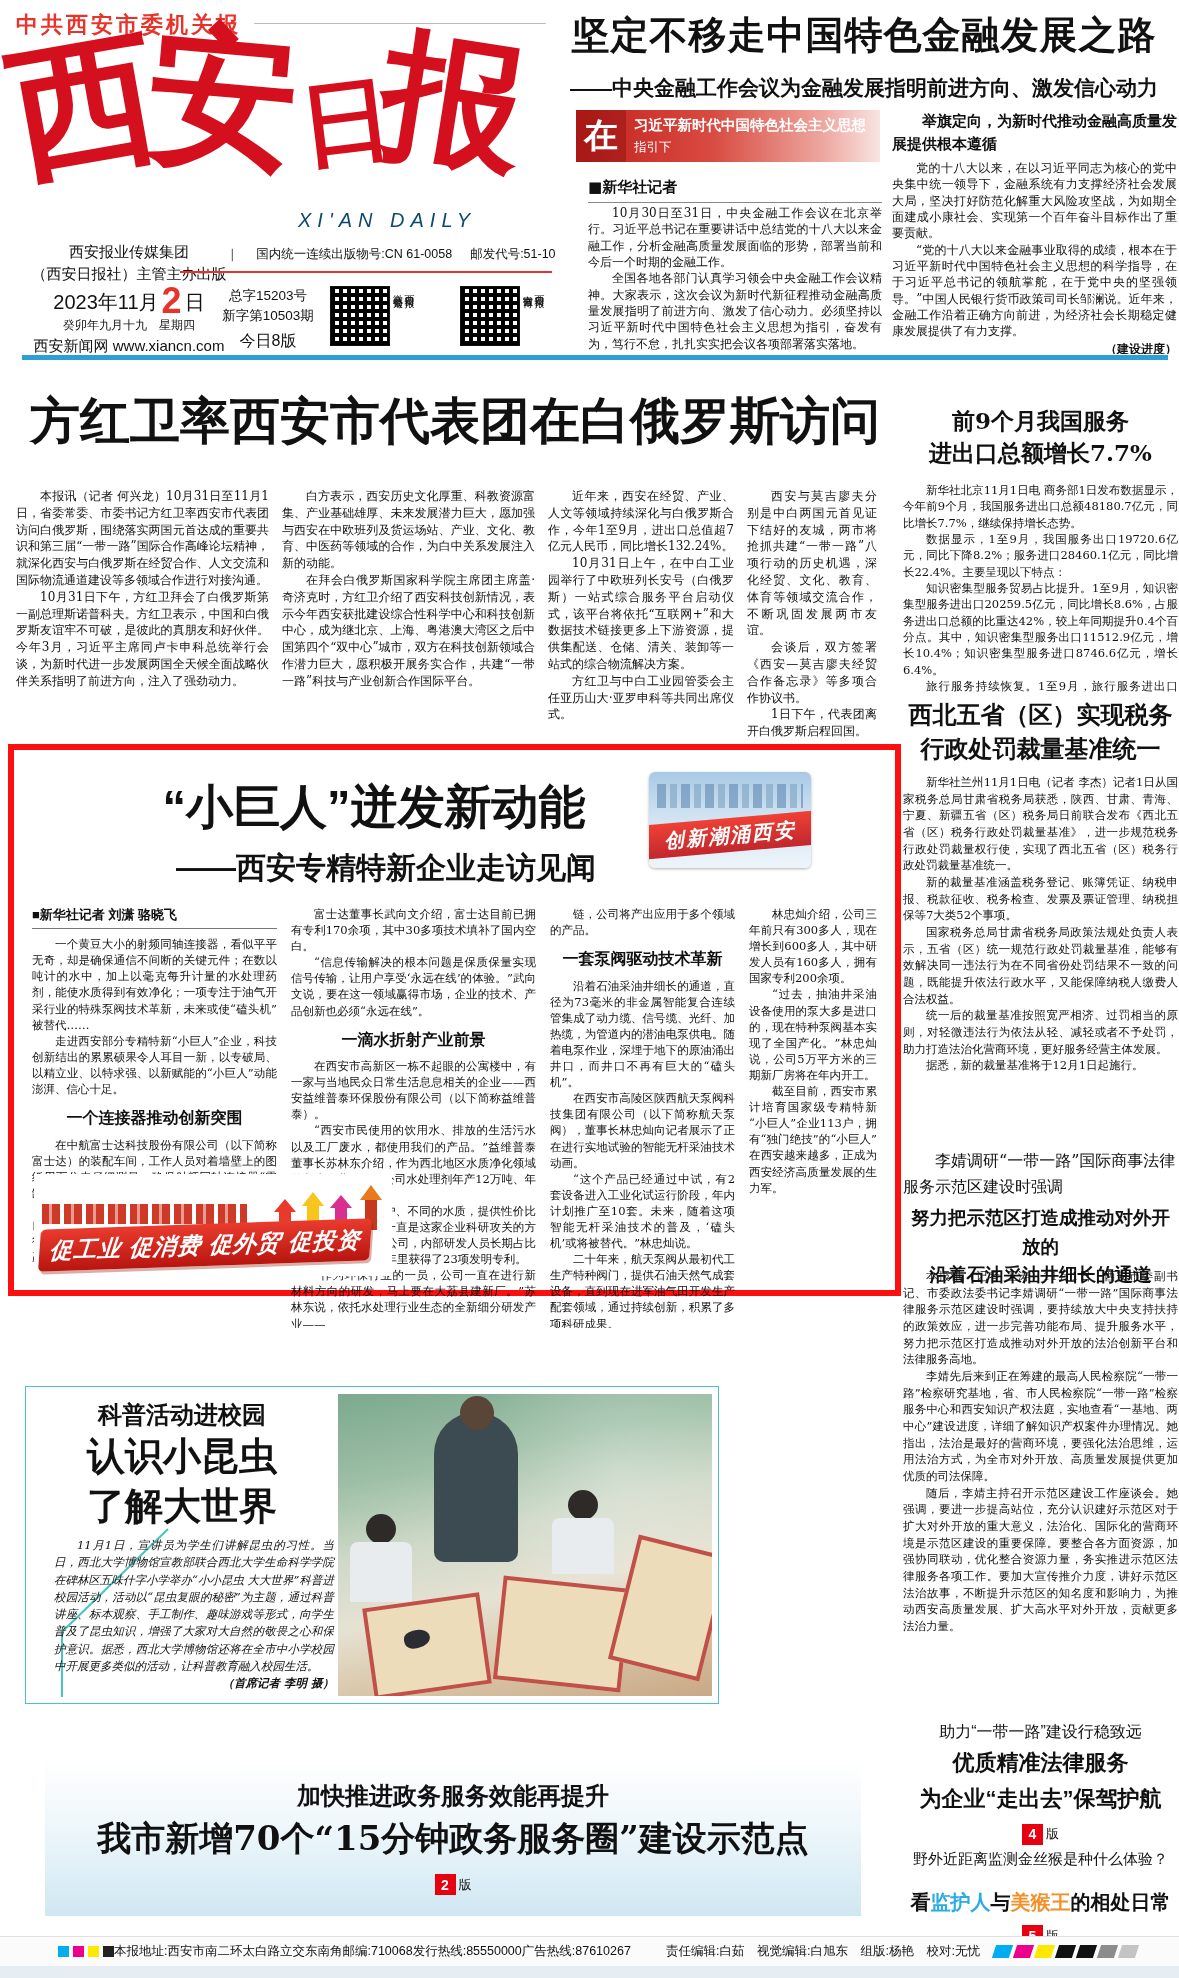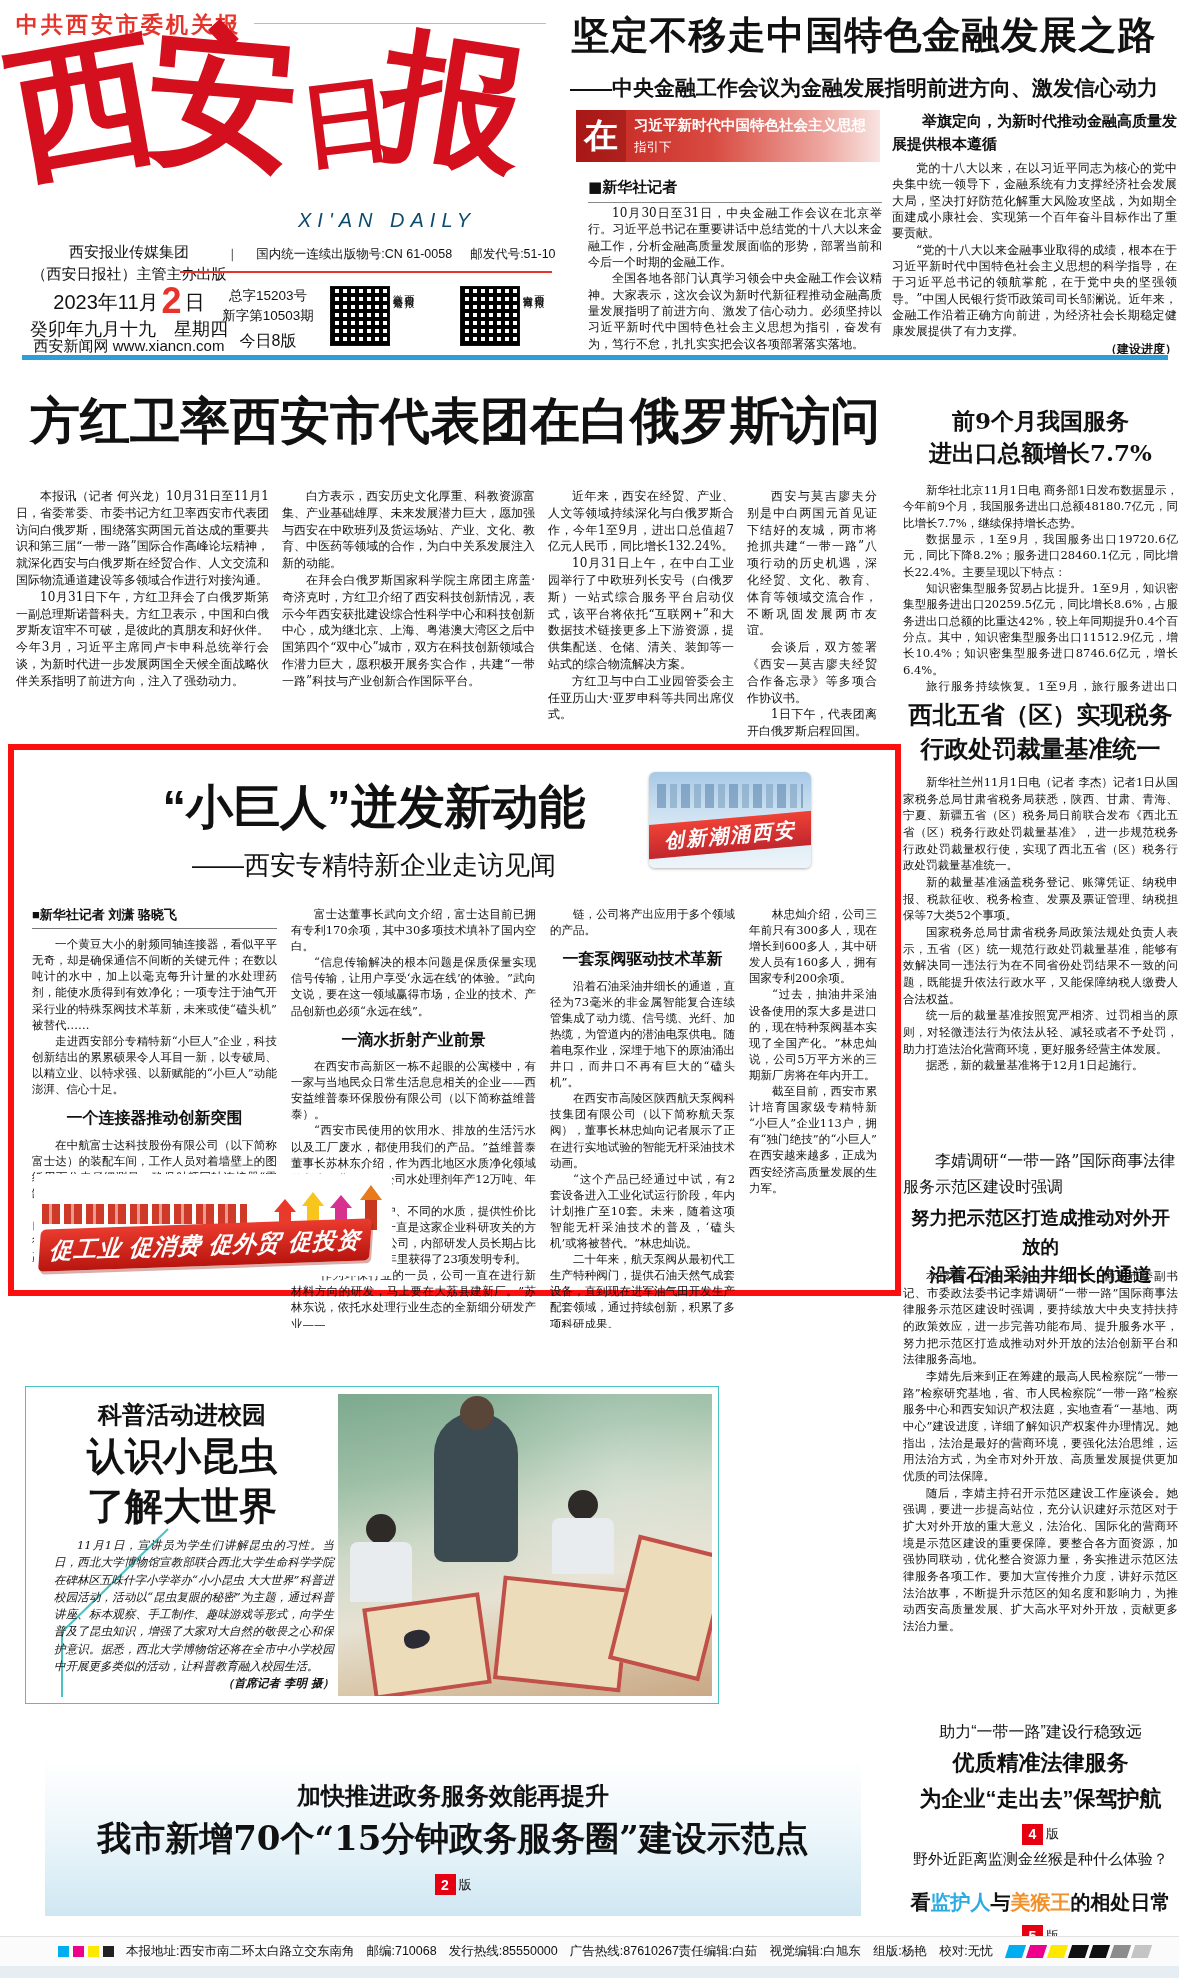--- a/index.html
+++ b/index.html
@@ -18,21 +18,21 @@
   .callig{left:10px;top:24px;width:460px;height:195px;display:flex;align-items:flex-start;color:#d40f1e;font-weight:bold;}
   .callig span{display:inline-block;line-height:1;}
   .cg1{font-size:146px;transform:rotate(-10deg) translateY(8px);}
   .cg2{font-size:150px;transform:rotate(5deg) translateY(-2px);margin-left:-8px;}
   .cg3{font-size:92px;transform:rotate(-7deg) translateY(52px);margin-left:-4px;}
   .cg4{font-size:142px;transform:rotate(9deg) translateY(6px);margin-left:-2px;}
   .title-en{left:298px;top:209px;font-size:20px;font-style:italic;letter-spacing:6px;color:#0c4a6e;}
   .pub{left:22px;top:241px;width:214px;font-size:15px;line-height:1.45;color:#111;}
   .dateline{left:22px;top:280px;width:214px;font-size:20px;}
   .dateline .big-day{color:#e8332a;font-size:36px;font-weight:bold;vertical-align:-4px;padding:0 3px;}
-  .lunar{left:22px;top:317px;width:214px;font-size:18px;}
+  .lunar{left:22px;top:317px;width:214px;font-size:12px;}
   .website{left:22px;top:337px;width:214px;font-size:15px;}
   .issn-row{left:226px;top:246px;font-size:12.5px;white-space:nowrap;}
   .issn-row .gap{display:inline-block;width:18px;}
   .red-underline{left:180px;top:271px;width:372px;height:2px;background:#e8332a;}
   .issue-block{left:208px;top:286px;width:120px;font-size:13.5px;line-height:1.5;}
   .issue-block .pages{font-size:16px;margin-top:2px;}
   .qr{width:58px;height:58px;border:1px solid #111;
       background-image:repeating-linear-gradient(0deg,#000 0 4px,transparent 4px 8px),
                        repeating-linear-gradient(90deg,#000 0 4px,#fff 4px 8px);}
   .qr1{left:330px;top:286px;} .qr2{left:460px;top:286px;}
@@ -82,21 +82,21 @@
   .promo-monkey .l2{font-size:20px;font-weight:bold;margin-top:20px;}
   .c-cyan{color:#29abe2;} .c-orange{color:#f2902a;}
   .pbadge{display:inline-flex;align-items:center;gap:3px;margin-top:9px;}
   .pbadge .num{width:21px;height:21px;background:#e60012;color:#fff;font-weight:bold;font-size:14px;
                display:flex;align-items:center;justify-content:center;font-family:"Liberation Sans",sans-serif;}
   .pbadge .sfx{font-size:13px;}
 
   
   .jr-box{left:8px;top:744px;width:893px;height:552px;border:6px solid #fb0f0f;box-sizing:border-box;background:#fff;}
   .jr-head{position:absolute;left:80px;top:26px;width:560px;font-size:47px;font-weight:900;}
-  .jr-sub{position:absolute;left:80px;top:98px;width:560px;font-size:26px;font-weight:400;}
+  .jr-sub{position:absolute;left:92px;top:98px;width:560px;font-size:30px;font-weight:700;}
   .cx-badge{position:absolute;right:84px;top:22px;width:162px;height:96px;border-radius:6px;overflow:hidden;
             background:linear-gradient(180deg,#a8c9e6 0%,#cfe2f1 45%,#eef5fa 100%);box-shadow:0 1px 3px rgba(0,0,0,.3);}
   .cx-sky{position:absolute;top:12px;left:8px;right:8px;height:24px;opacity:.7;
           background:repeating-linear-gradient(90deg,#6d93b8 0 9px,transparent 9px 13px,#86a9c6 13px 20px,transparent 20px 24px);}
   .cx-ribbon{position:absolute;left:-8px;right:-8px;bottom:16px;height:34px;border-radius:3px;
              background:linear-gradient(180deg,#ef4136,#c1272d);transform:rotate(-5deg);
              color:#fff;font-weight:bold;font-style:italic;font-size:20px;letter-spacing:2px;
              display:flex;align-items:center;justify-content:center;font-family:"Liberation Sans",sans-serif;}
   .jr-cols{position:absolute;left:18px;top:156px;width:845px;height:422px;display:flex;gap:14px;
            font-size:11.5px;line-height:1.4;}
@@ -152,21 +152,21 @@
   .gov-head{position:absolute;left:0;top:52px;width:816px;font-size:34px;font-weight:900;
             font-family:"DejaVu Serif","Liberation Serif",serif;}
   .gov-badge{position:absolute;left:0;top:110px;width:816px;text-align:center;}
 
   
   .footer{left:0;top:1936px;width:1179px;height:30px;display:flex;align-items:center;
           font-size:12.5px;background:#fbfbfb;border-top:1px solid #e2e2e2;padding:0;box-sizing:border-box;}
   .chips{display:flex;gap:4px;align-items:center;}
   .chip-sq{width:11px;height:11px;display:inline-block;}
   .chip-pg{width:17px;height:13px;display:inline-block;transform:skewX(-18deg);}
-  .footer .left{margin-left:58px;display:flex;align-items:center;gap:12px;white-space:nowrap;}
+  .footer .left{margin-left:58px;display:flex;align-items:center;gap:0;white-space:nowrap;}
   .footer .right{margin-left:auto;margin-right:42px;display:flex;align-items:center;gap:14px;white-space:nowrap;}
   .bottom-band{left:0;top:1966px;width:1179px;height:12px;background:#e7eef3;}
 </style>
 </head>
 <body>
 
 <div class="page">
 
   <div class="abs org-line sans">中共西安市委机关报</div>
   <div class="abs org-rule"></div>

